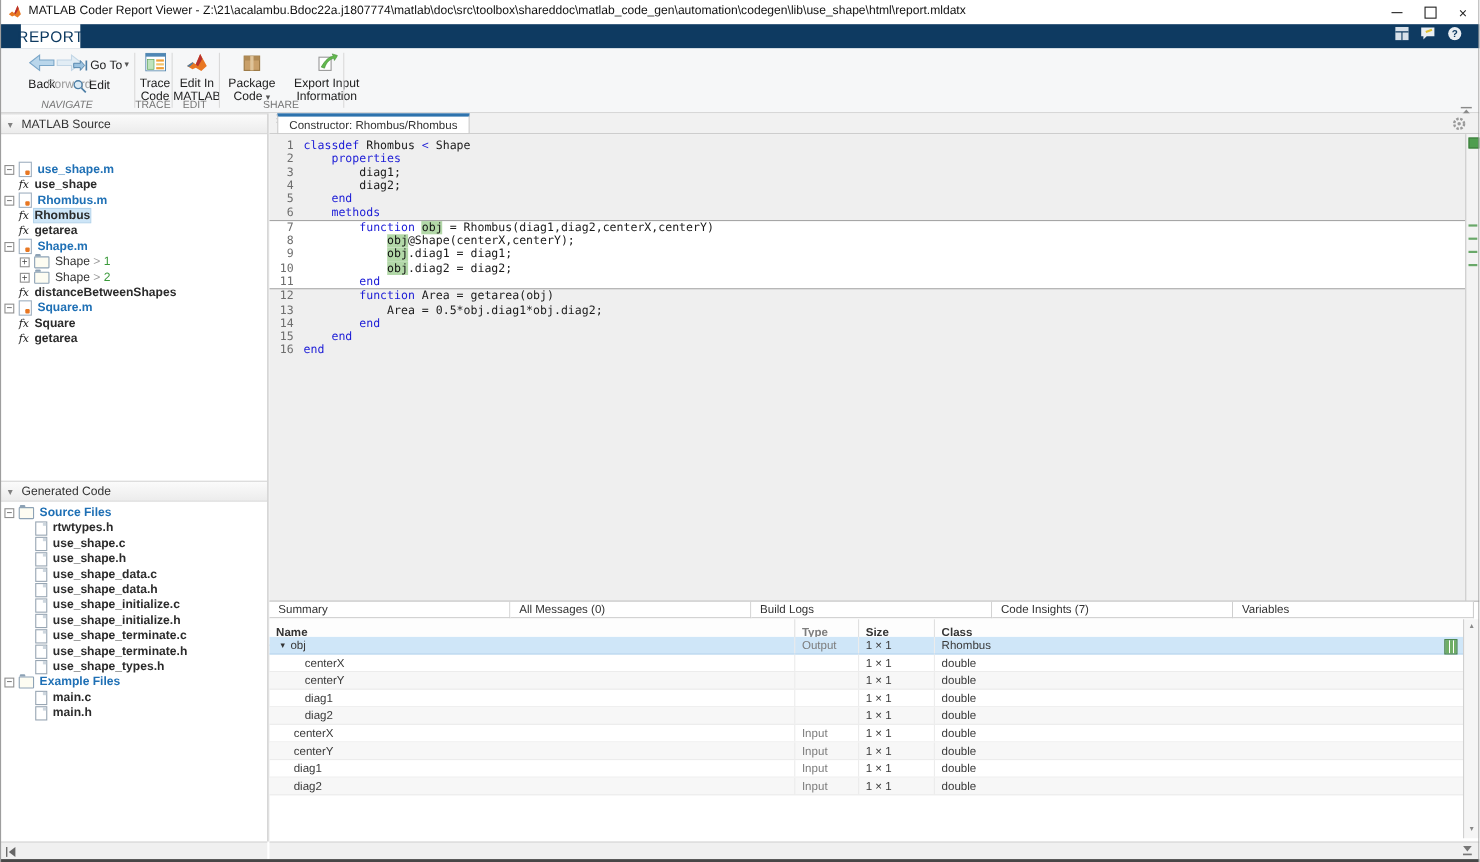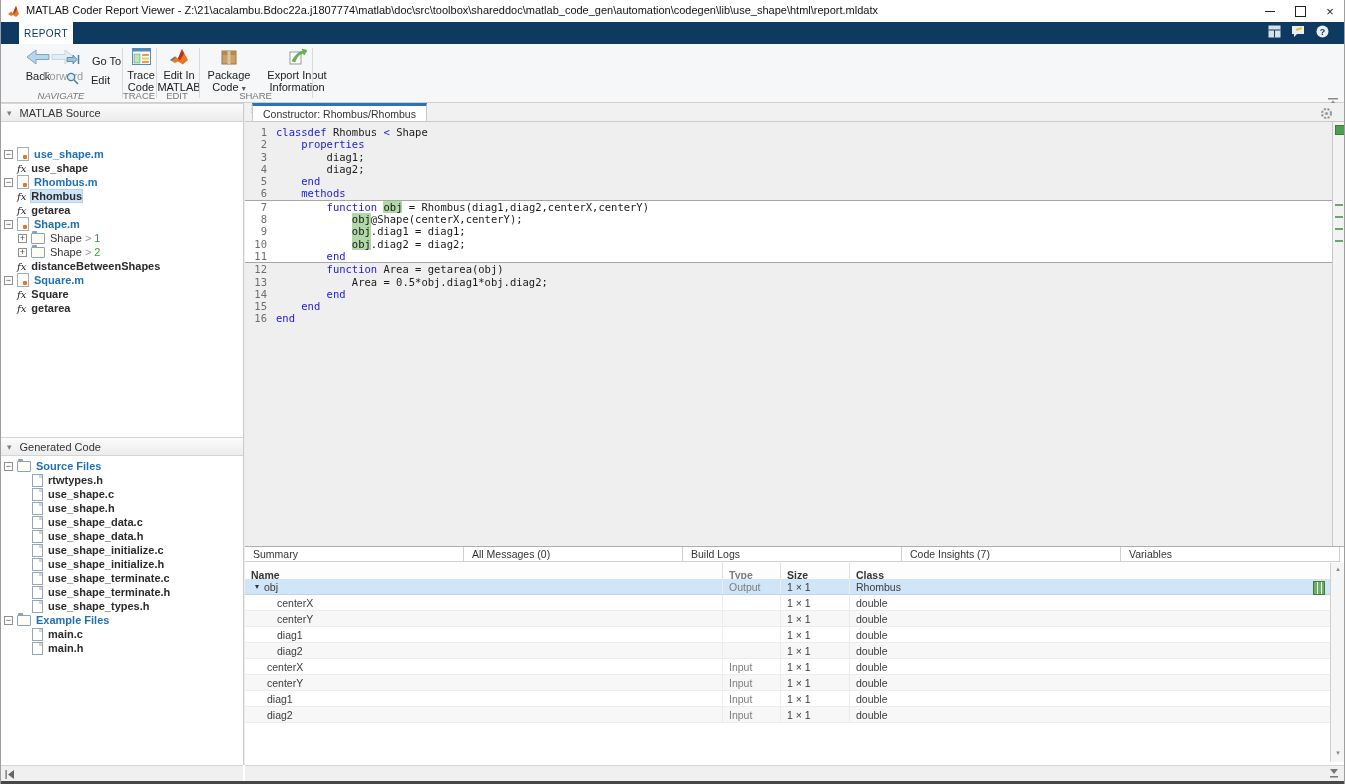--- a/index.html
+++ b/index.html
@@ -11,30 +11,30 @@
   #app-icon{left:7px;top:4px;}
   #title-text{left:26px;top:4px;font-size:11px;color:#111;white-space:nowrap;}
   #win-controls{right:0;top:0;height:22px;display:flex;}
   .winbtn{width:30px;height:22px;display:flex;align-items:center;justify-content:center;color:#222;}
   .glyph-min{width:10px;height:1px;background:#222;}
   .glyph-max{width:9px;height:9px;border:1px solid #222;}
   .glyph-close{font-size:13px;line-height:13px;}
   
   #tabrow{left:0;top:22px;width:1345px;height:22px;background:#0e3a61;}
   #report-tab{left:19px;top:0;height:22px;width:54px;background:#fff;color:#0e3a61;
-    font-size:10px;letter-spacing:.4px;display:flex;align-items:center;justify-content:center;}
+    font-size:14px;letter-spacing:.4px;display:flex;align-items:center;justify-content:center;}
   #tabrow-icons{right:16px;top:0;height:22px;display:flex;align-items:center;gap:10px;}
   
   #ribbon{left:0;top:44px;width:1345px;height:59px;background:#f6f7f8;border-bottom:1px solid #cfcfcf;box-sizing:border-box;}
   .rsep{position:absolute;top:4px;height:50px;width:1px;background:#dadada;}
   .grouplabel{position:absolute;top:46px;font-size:9.5px;color:#767676;text-align:center;}
   .bigbtn{position:absolute;top:4px;display:flex;flex-direction:column;align-items:center;gap:2px;font-size:11px;color:#212121;}
   .bigbtn .lbl{line-height:12px;text-align:center;}
   .disabled{color:#9a9a9a;}
-  .smallitem{position:absolute;display:flex;align-items:center;gap:12px;font-size:11px;color:#212121;}
+  .smallitem{position:absolute;display:flex;gap:2px;font-size:11px;color:#212121;}
   .caret{font-size:8px;color:#555;}
   #ribbon-collapse{position:absolute;right:6px;top:48px;}
   
   #leftpanel{left:0;top:103px;width:243px;height:662px;background:#fff;}
   .sec-header{position:absolute;left:0;width:243px;height:19px;background:linear-gradient(#fbfbfb,#ececec);
      border-top:1px solid #d5d5d5;border-bottom:1px solid #d5d5d5;box-sizing:border-box;
      display:flex;align-items:center;font-size:11px;color:#333;}
   .sec-header .tri{color:#808080;font-size:9px;margin:0 8px 0 7px;}
   #src-tabs{position:absolute;left:0;top:19px;width:243px;height:22px;display:flex;align-items:center;font-size:10.5px;}
   #tab-function-list{margin-left:6px;padding:2px 9px;background:#e6e6e6;border:1px solid #c8c8c8;border-radius:2px;color:#666;}

